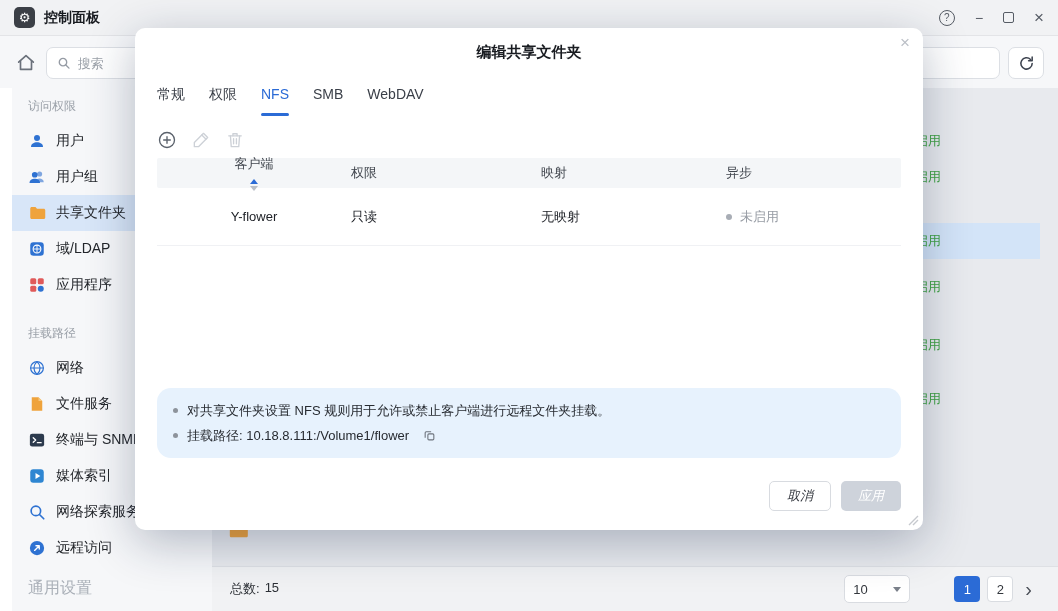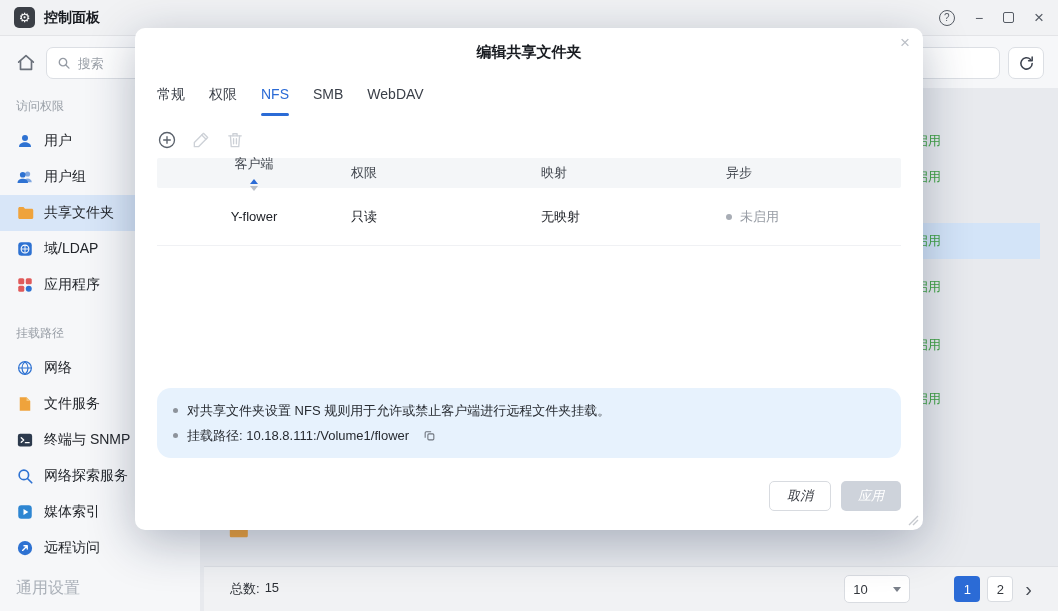--- a/index.html
+++ b/index.html
@@ -20,21 +20,21 @@
 
   
   .toolbar { position:absolute; top:36px; left:0; right:0; height:52px; background:#f6f7f9; z-index:1; }
   .home-btn { position:absolute; left:14px; top:15px; width:24px; height:24px; display:flex; align-items:center; justify-content:center; }
   .searchbox { position:absolute; left:46px; top:11px; width:954px; height:32px; background:#fff; border:1px solid #dcdfe4; border-radius:7px; display:flex; align-items:center; padding:0 10px; gap:7px; }
   .searchbox input { border:none; outline:none; font-size:13px; color:#333; width:100%; background:transparent; font-family:inherit; }
   .searchbox input::placeholder { color:#9aa0a8; }
   .refresh-btn { position:absolute; left:1008px; top:11px; width:36px; height:32px; background:#fff; border:1px solid #dcdfe4; border-radius:7px; display:flex; align-items:center; justify-content:center; }
 
   
-  .sidebar { position:absolute; top:88px; left:0; width:200px; bottom:0; background:#f6f7f9; z-index:1; }
+  .sidebar { position:absolute; top:88px; left:12px; width:200px; bottom:0; background:#f6f7f9; z-index:1; }
   .sec-label { padding:10px 16px 8px; font-size:12px; color:#9aa0a8; }
   .sec-label.gap { padding-top:22px; }
   .side-item { height:36px; display:flex; align-items:center; gap:10px; padding:0 16px; font-size:14px; color:#23262b; cursor:default; white-space:nowrap; }
   .side-item.selected { background:#d8e6f8; }
   .ic { width:18px; height:18px; flex:none; display:flex; }
   .side-footer { position:absolute; left:16px; bottom:12px; font-size:16px; color:#aab0b8; }
 
   
   .content { position:absolute; top:88px; left:200px; right:0; bottom:0; background:#e8eaee; z-index:0; }
   .bg-selected-band { position:absolute; left:0; top:135px; right:18px; height:36px; background:#d3e4f8; }
@@ -198,35 +198,35 @@
           <svg width="18" height="18" viewBox="0 0 24 24">
             <rect x="2.5" y="3.5" width="19" height="17" rx="3" fill="#2c3a4d"></rect>
             <path d="M7 9l3.2 3L7 15" stroke="#fff" stroke-width="1.8" fill="none" stroke-linecap="round" stroke-linejoin="round"></path>
             <path d="M12.5 15.5h5" stroke="#fff" stroke-width="1.8" stroke-linecap="round"></path>
           </svg>
         </span>
       <span>终端与 SNMP</span>
     </div>
     <div class="side-item">
       <span class="ic">
+          <svg width="18" height="18" viewBox="0 0 24 24">
+            <rect x="3" y="3" width="18" height="18" rx="4" fill="#2e86d2"></rect>
+            <path d="M10 8l6.5 4-6.5 4z" fill="#fff"></path>
+          </svg>
+        </span>
+      <span>媒体索引</span>
+    </div>
+    <div class="side-item">
+      <span class="ic">
           <svg width="18" height="18" viewBox="0 0 24 24" fill="none" stroke="#2e72d2" stroke-width="2.2" stroke-linecap="round">
             <circle cx="10.5" cy="10.5" r="6.3"></circle>
             <path d="M15.3 15.3 L21 21"></path>
           </svg>
         </span>
       <span>网络探索服务</span>
-    </div>
-    <div class="side-item">
-      <span class="ic">
-          <svg width="18" height="18" viewBox="0 0 24 24">
-            <rect x="3" y="3" width="18" height="18" rx="4" fill="#2e86d2"></rect>
-            <path d="M10 8l6.5 4-6.5 4z" fill="#fff"></path>
-          </svg>
-        </span>
-      <span>媒体索引</span>
     </div>
     <div class="side-item">
       <span class="ic">
           <svg width="18" height="18" viewBox="0 0 24 24">
             <circle cx="12" cy="12" r="9.5" fill="#2e72d2"></circle>
             <path d="M8.8 15.2 L15 9 M10.6 9H15v4.4" stroke="#fff" stroke-width="1.8" fill="none" stroke-linecap="round" stroke-linejoin="round"></path>
           </svg>
         </span>
       <span>远程访问</span>
     </div>

